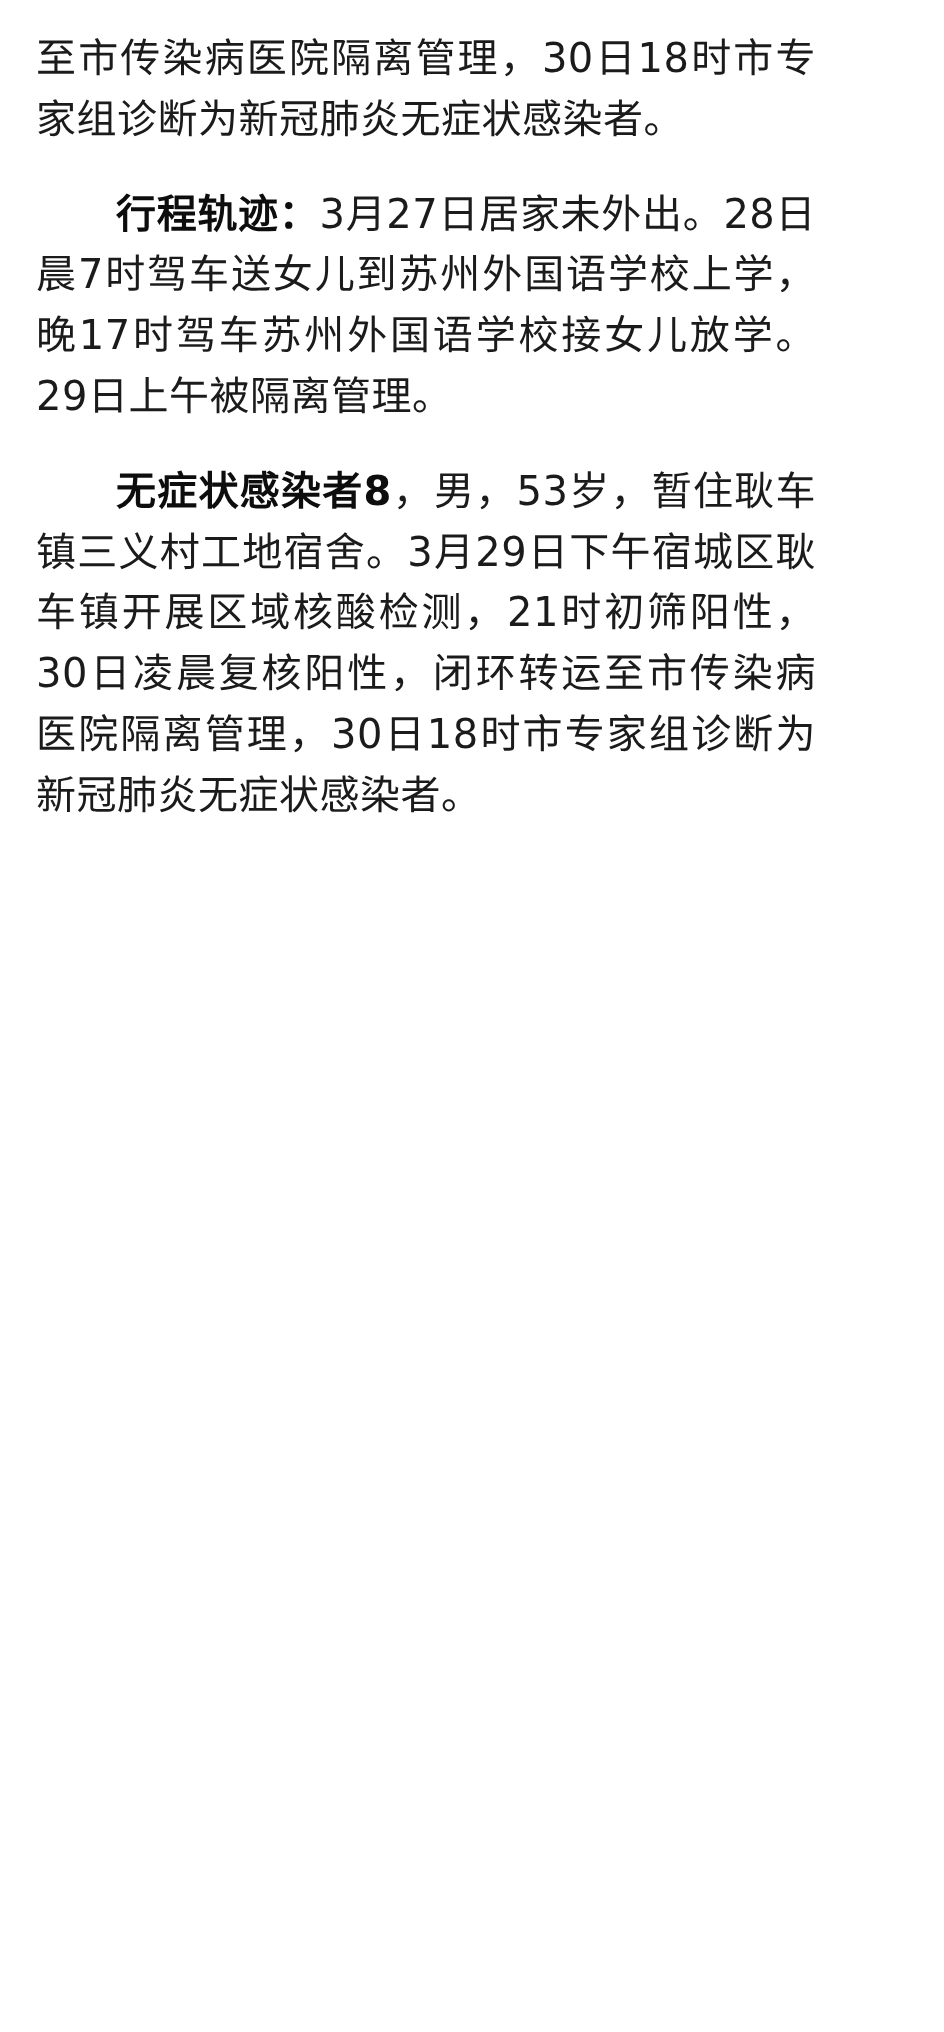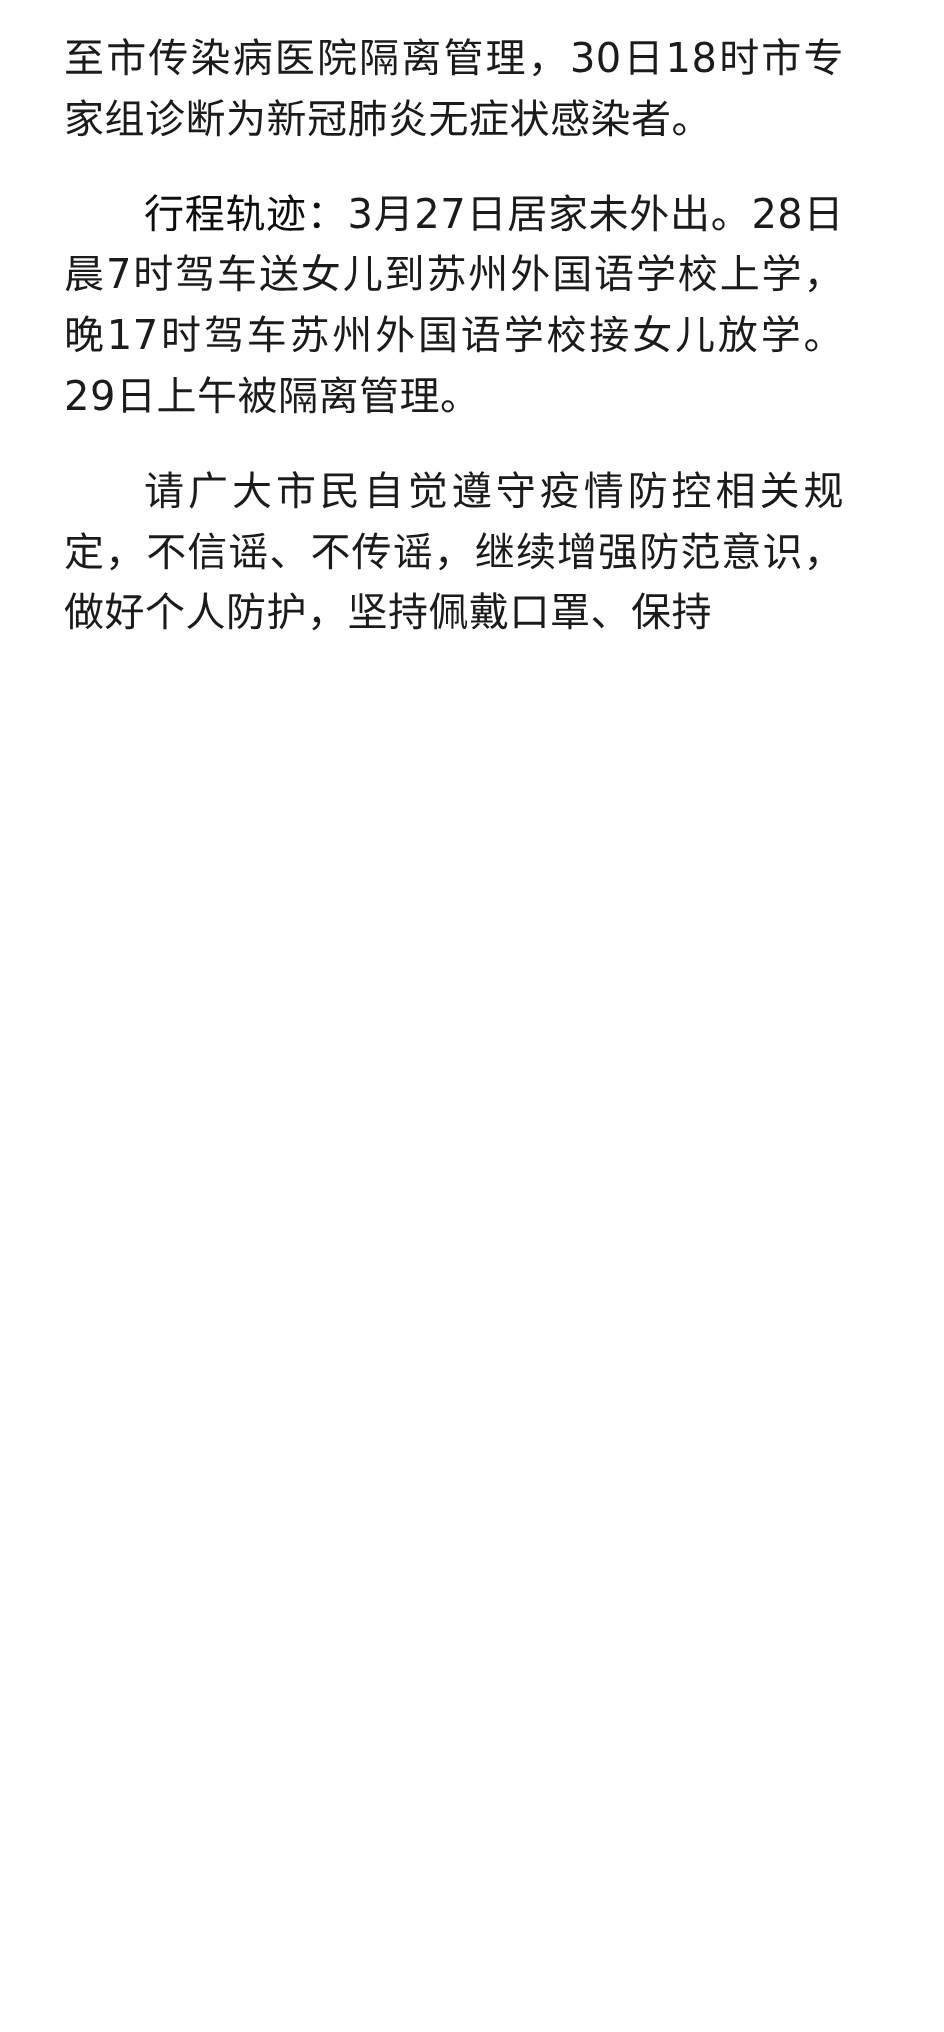--- a/index.html
+++ b/index.html
@@ -12,58 +12,57 @@
     min-height: 2032px;
     font-family: "DejaVu Sans", "Liberation Sans", sans-serif;
     color: #1a1a1a;
   }
   #page {
     width: 852px;
     min-height: 2032px;
     box-sizing: border-box;
     padding: 28px 36px 20px 36px;
     background: #ffffff;
-    margin-left: 28px;
   }
   p.para {
     margin: 0 0 34px 0;
     font-size: 40px;
     line-height: 1.52;
     letter-spacing: 0.5px;
     text-align: justify;
     text-justify: inter-ideograph;
     color: #1b1b1b;
     font-weight: 400;
   }
   p.para:last-child {
     margin-bottom: 0;
   }
   p.indent {
     text-indent: 80px;
   }
   .lead {
-    font-weight: normal;
+    font-weight: bold;
     color: #0d0d0d;
   }
   .continued {
     margin-top: 0;
   }
 </style>
 </head>
 <body>
 
 <div id="page">
 
   <p class="para continued">
     <span>至市传染病医院隔离管理，30日18时市专家组诊断为新冠肺炎无症状感染者。</span>
   </p>
 
   <p class="para indent">
     <span class="lead">行程轨迹：</span><span>3月27日居家未外出。28日晨7时驾车送女儿到苏州外国语学校上学，晚17时驾车苏州外国语学校接女儿放学。29日上午被隔离管理。</span>
   </p>
 
+  <p class="para indent">
+    <span class="lead">无症状感染者8</span><span>，男，53岁，暂住耿车镇三义村工地宿舍。3月29日下午宿城区耿车镇开展区域核酸检测，21时初筛阳性，30日凌晨复核阳性，闭环转运至市传染病医院隔离管理，30日18时市专家组诊断为新冠肺炎无症状感染者。</span>
+  </p>
 
 
-  <p class="para indent">
-    <span>请广大市民自觉遵守疫情防控相关规定，不信谣、不传谣，继续增强防范意识，做好个人防护，坚持佩戴口罩、保持</span>
-  </p>
 
 </div>
 
 </body></html>

